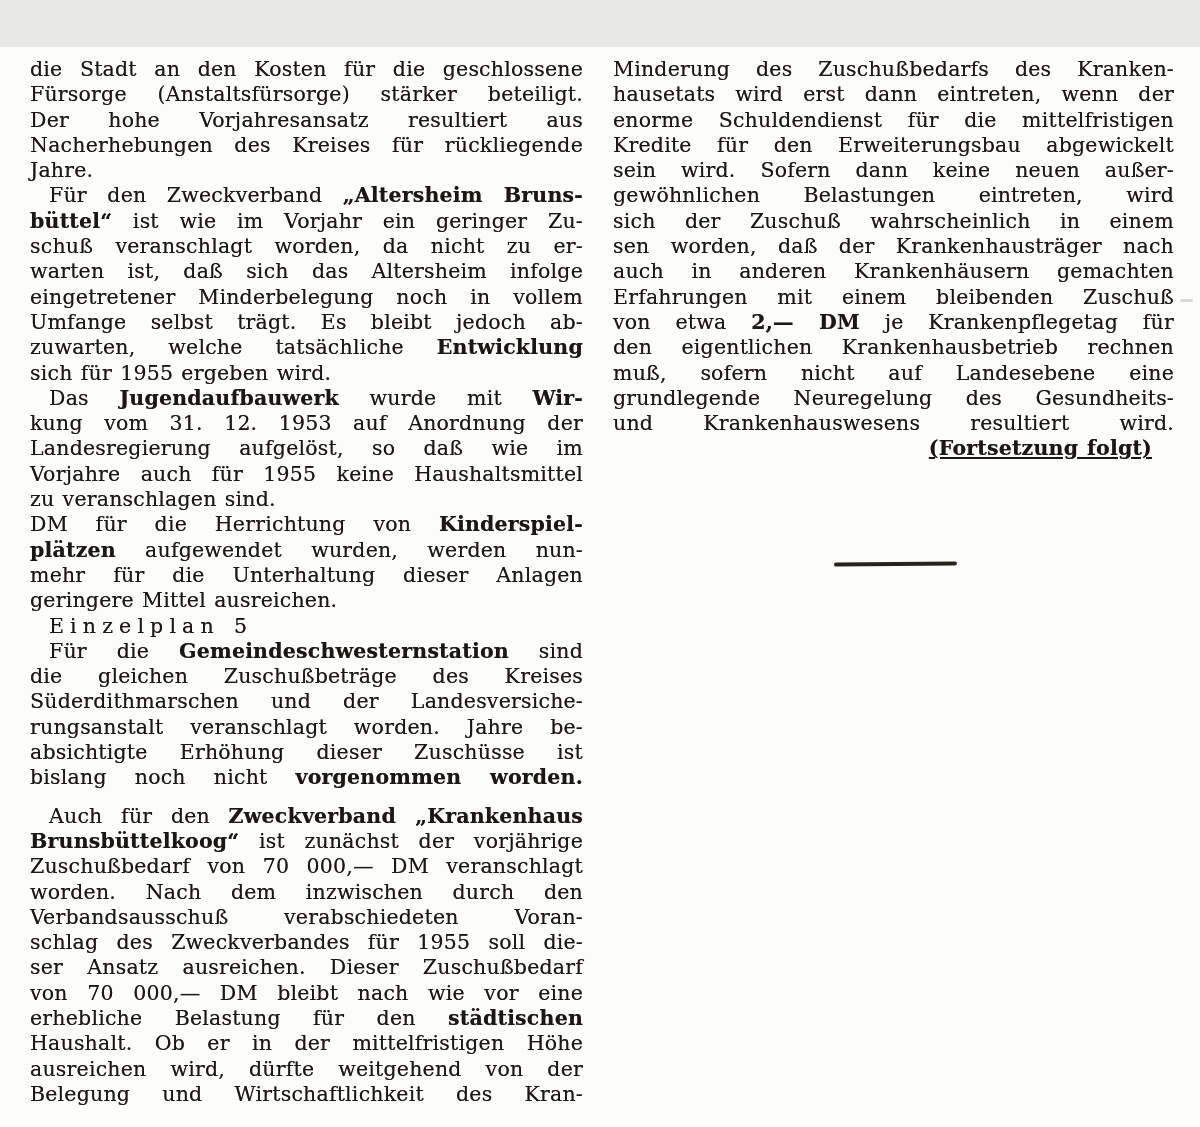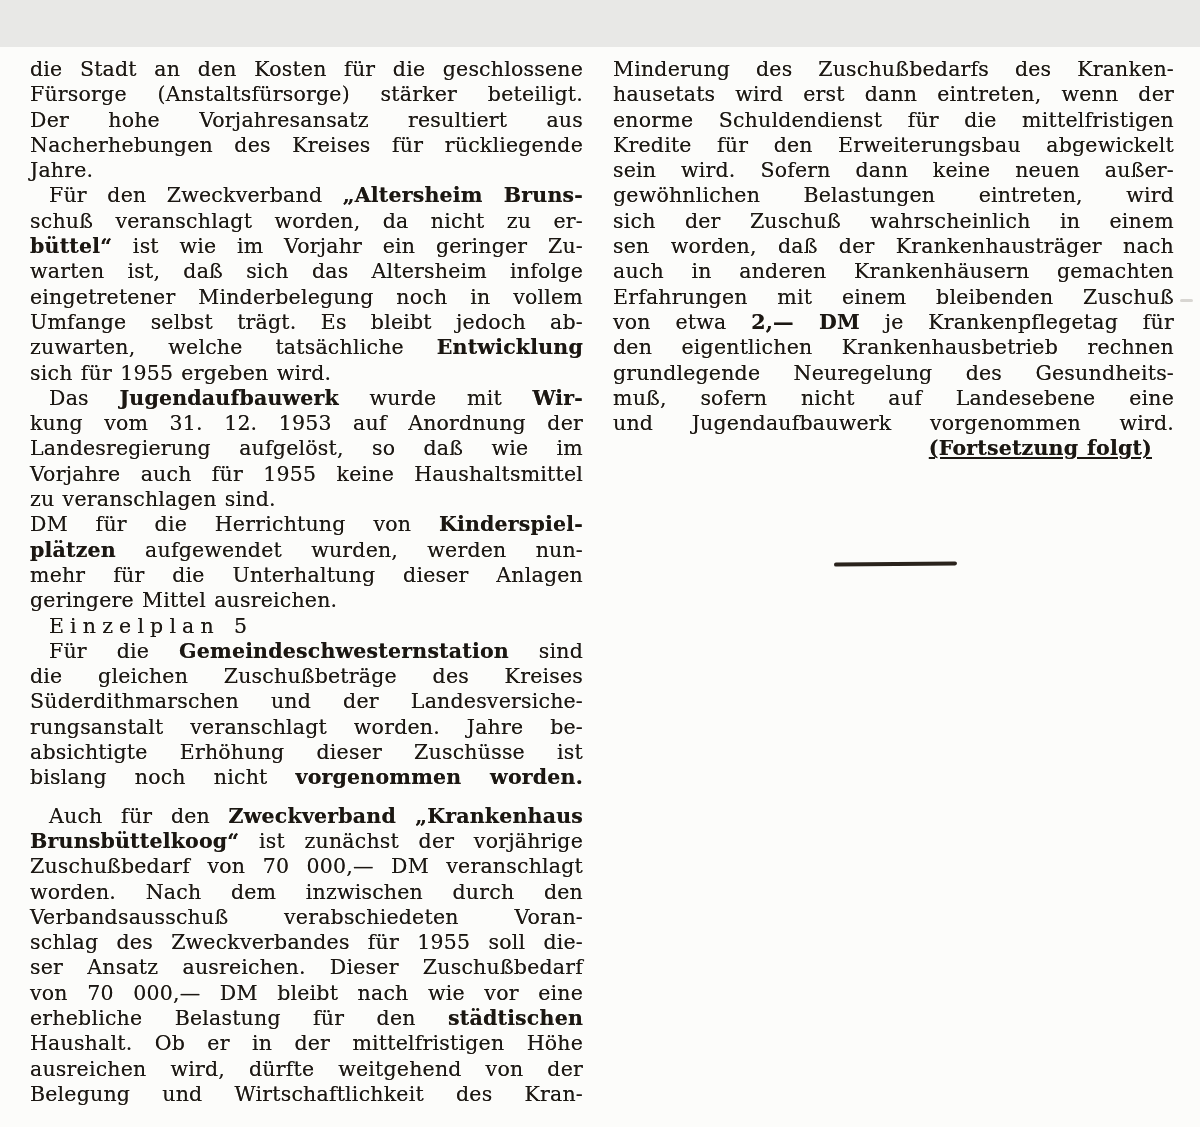--- a/index.html
+++ b/index.html
@@ -52,22 +52,22 @@
 <body>
 
 <div class="page">
   <div class="col col-left">
       <div class="line"><span>die Stadt an den Kosten für die geschlossene</span></div>
       <div class="line"><span>Fürsorge (Anstaltsfürsorge) stärker beteiligt.</span></div>
       <div class="line"><span>Der hohe Vorjahresansatz resultiert aus</span></div>
       <div class="line"><span>Nacherhebungen des Kreises für rückliegende</span></div>
       <div class="line end"><span>Jahre.</span></div>
       <div class="line indent"><span>Für den Zweckverband </span><span class="b">„Altersheim Bruns-</span></div>
+      <div class="line"><span class="b">büttel“</span><span> ist wie im Vorjahr ein geringer Zu-</span></div>
       <div class="line"><span>schuß veranschlagt worden, da nicht zu er-</span></div>
-      <div class="line"><span class="b">büttel“</span><span> ist wie im Vorjahr ein geringer Zu-</span></div>
       <div class="line"><span>warten ist, daß sich das Altersheim infolge</span></div>
       <div class="line"><span>eingetretener Minderbelegung noch in vollem</span></div>
       <div class="line"><span>Umfange selbst trägt. Es bleibt jedoch ab-</span></div>
       <div class="line"><span>zuwarten, welche tatsächliche </span><span class="b">Entwicklung</span></div>
       <div class="line end"><span>sich für 1955 ergeben wird.</span></div>
       <div class="line indent"><span>Das </span><span class="b">Jugendaufbauwerk</span><span> wurde mit </span><span class="b">Wir-</span></div>
       <div class="line"><span>kung vom 31. 12. 1953 auf Anordnung der</span></div>
       <div class="line"><span>Landesregierung aufgelöst, so daß wie im</span></div>
       <div class="line"><span>Vorjahre auch für 1955 keine Haushaltsmittel</span></div>
       <div class="line end"><span>zu veranschlagen sind.</span></div>
@@ -101,20 +101,20 @@
       <div class="line"><span>enorme Schuldendienst für die mittelfristigen</span></div>
       <div class="line"><span>Kredite für den Erweiterungsbau abgewickelt</span></div>
       <div class="line"><span>sein wird. Sofern dann keine neuen außer-</span></div>
       <div class="line"><span>gewöhnlichen Belastungen eintreten, wird</span></div>
       <div class="line"><span>sich der Zuschuß wahrscheinlich in einem</span></div>
       <div class="line"><span>sen worden, daß der Krankenhausträger nach</span></div>
       <div class="line"><span>auch in anderen Krankenhäusern gemachten</span></div>
       <div class="line"><span>Erfahrungen mit einem bleibenden Zuschuß</span></div>
       <div class="line"><span>von etwa </span><span class="b">2,— DM</span><span> je Krankenpflegetag für</span></div>
       <div class="line"><span>den eigentlichen Krankenhausbetrieb rechnen</span></div>
+      <div class="line"><span>muß, sofern nicht auf Landesebene eine</span></div>
       <div class="line"><span>grundlegende Neuregelung des Gesundheits-</span></div>
-      <div class="line"><span>muß, sofern nicht auf Landesebene eine</span></div>
-      <div class="line"><span>und Jugendaufbauwerk vorgenommen wird.</span></div>
+      <div class="line"><span>und Krankenhauswesens resultiert wird.</span></div>
       <div class="line right"><span class="b">(Fortsetzung folgt)</span></div>
     </div>
   <div class="divider"></div>
   <div class="artifact"></div>
 </div>
 
 </body></html>

